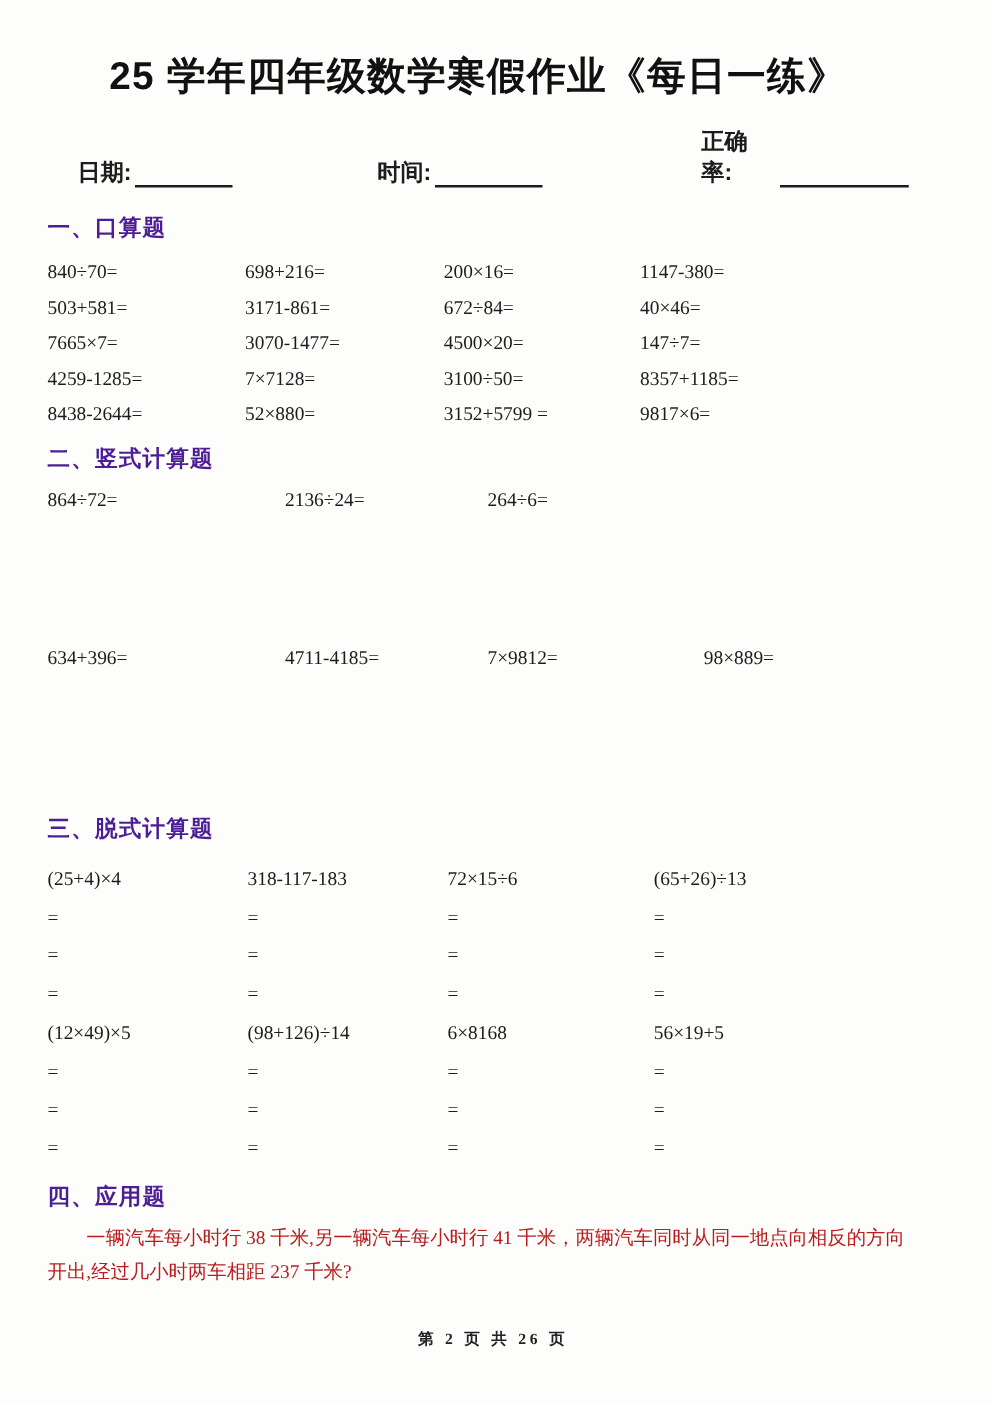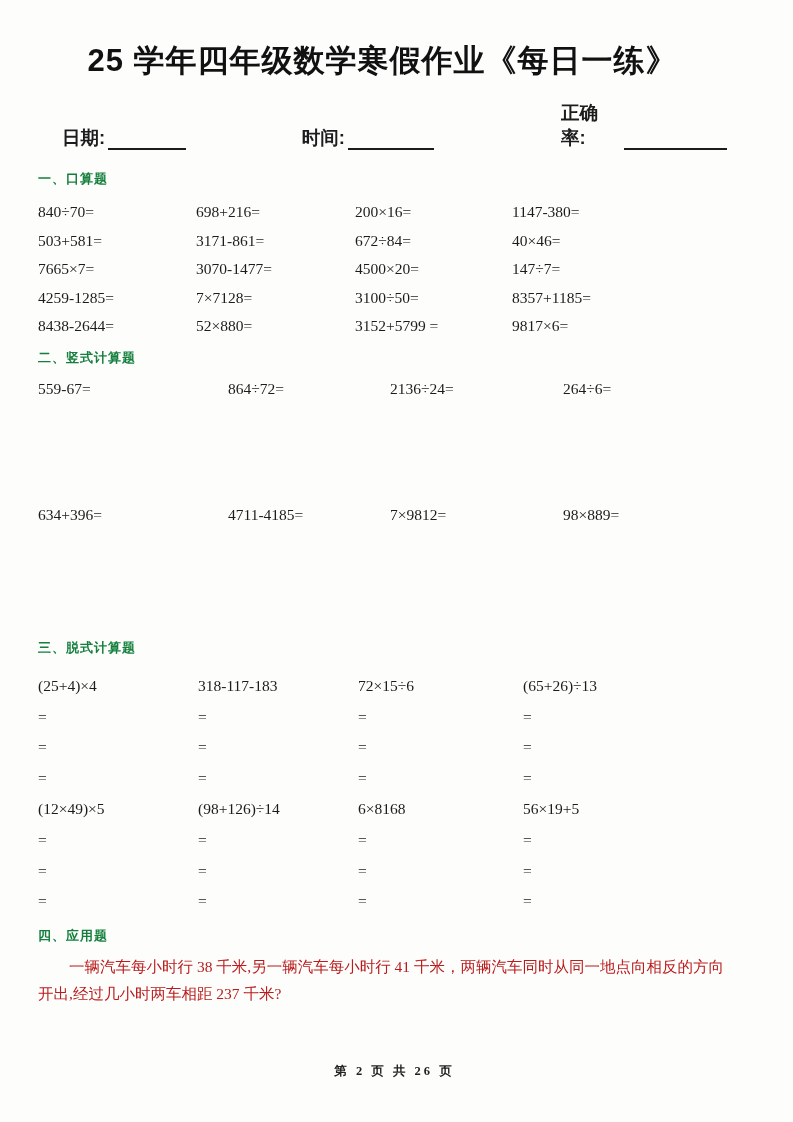--- a/index.html
+++ b/index.html
@@ -39,22 +39,22 @@
     height:1.05em;
     margin-left:3px;
   }
   .blank.date-b{width:78px;}
   .blank.time-b{width:86px;}
   .blank.acc-b{width:106px;}
   .sec-heading{
     margin:0;
     font-family:"Liberation Sans", sans-serif;
     font-weight:900;
-    font-size:13px;
-    color:#15803d;
+    font-size:18px;
+    color:#4c1d95;
     letter-spacing:1px;
   }
   .h-oral{margin-top:20px;}
   .h-vertical{margin-top:8px;}
   .h-stepwise{margin-top:114px;}
   .h-word{margin-top:10px;}
   .grid{display:grid;font-size:15.5px;}
   .grid-oral{
     margin-top:10px;
     grid-template-columns:158px 159px 157px auto;
@@ -128,21 +128,20 @@
       <div class="cell">3100÷50=</div>
       <div class="cell">8357+1185=</div>
       <div class="cell">8438-2644=</div>
       <div class="cell">52×880=</div>
       <div class="cell">3152+5799 =</div>
       <div class="cell">9817×6=</div>
     </div>
 
   <h2 class="sec-heading h-vertical">二、竖式计算题</h2>
   <div class="grid grid-vert row1">
-      <div class="cell">559-67=</div>
       <div class="cell">864÷72=</div>
       <div class="cell">2136÷24=</div>
       <div class="cell">264÷6=</div>
     </div>
   <div class="grid grid-vert row2">
       <div class="cell">634+396=</div>
       <div class="cell">4711-4185=</div>
       <div class="cell">7×9812=</div>
       <div class="cell">98×889=</div>
     </div>

